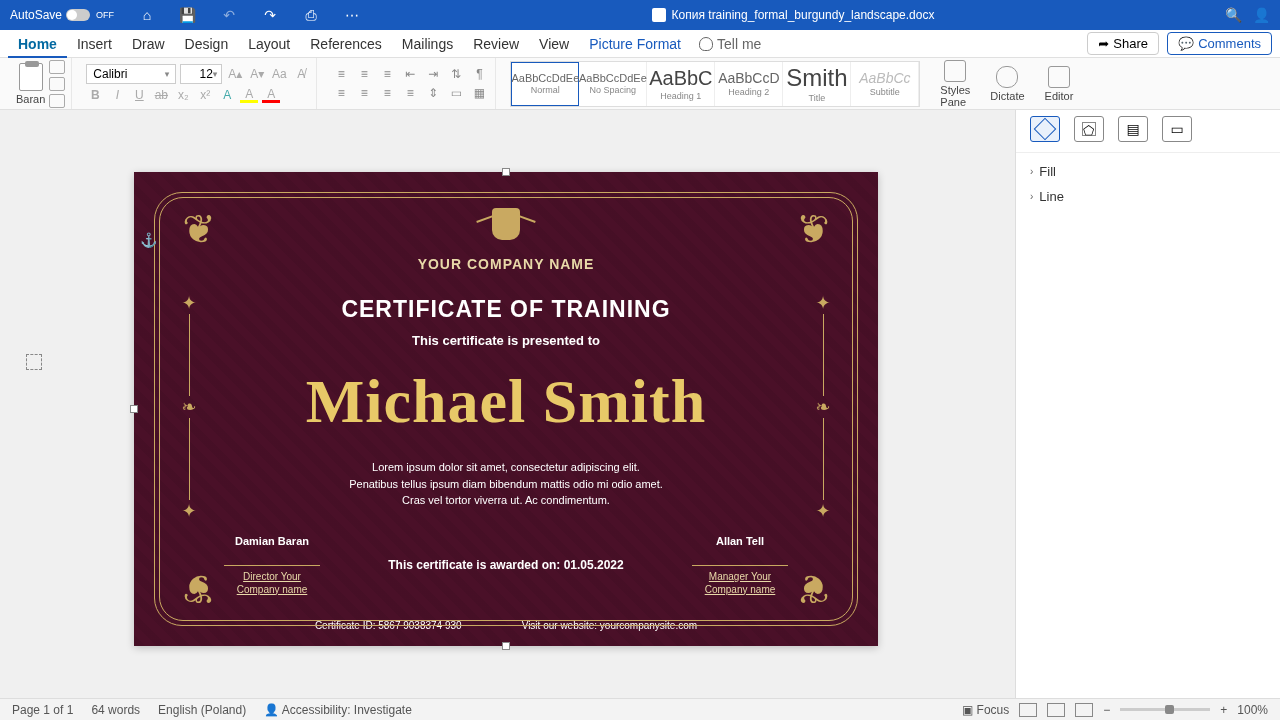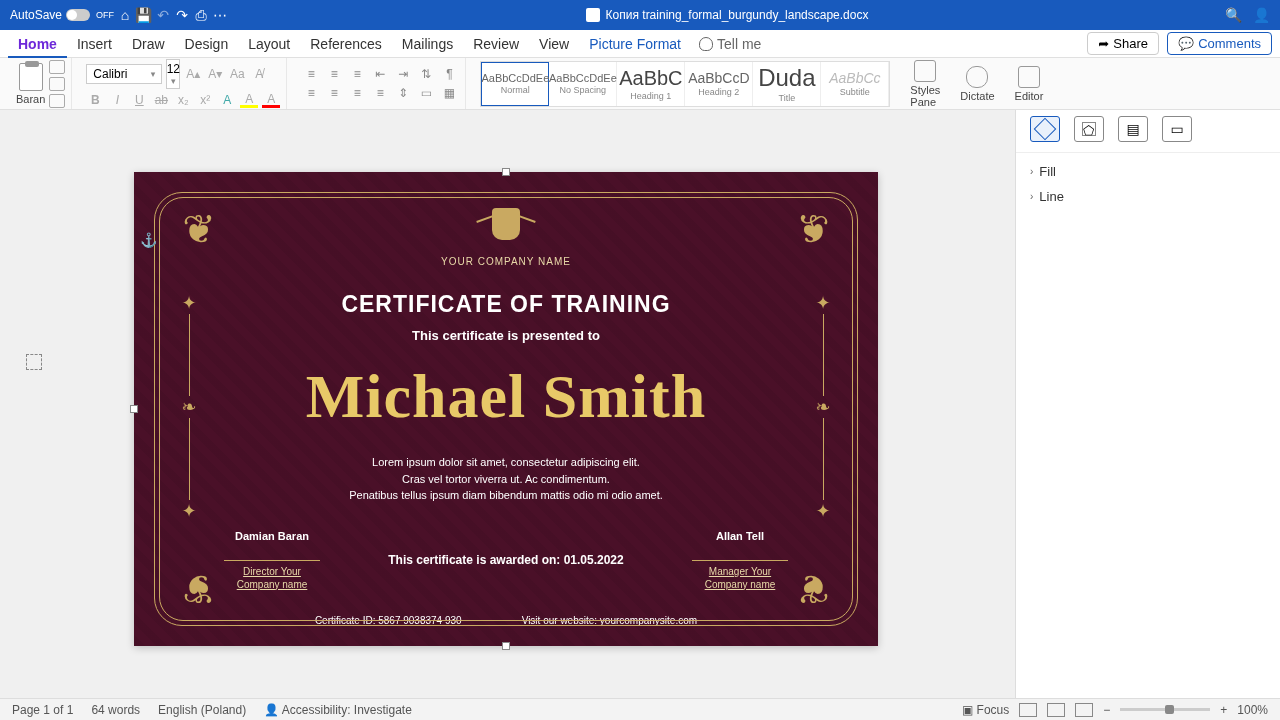--- a/index.html
+++ b/index.html
@@ -1,53 +1,53 @@
 <!DOCTYPE html>
 <html><head>
 <meta charset="utf-8">
 <style>
   * { margin: 0; padding: 0; box-sizing: border-box; }
   body { font-family: -apple-system, "Segoe UI", sans-serif; font-size: 13px; background: #fff; width: 1280px; height: 720px; overflow: hidden; position: relative; }
   
   
   .titlebar { height: 30px; background: #185abd; color: #fff; display: flex; align-items: center; padding: 0 10px; font-size: 12px; }
-  .titlebar-left { display: flex; align-items: center; gap: 3px; }
+  .titlebar-left { display: flex; align-items: center; gap: 25px; }
   .autosave { display: flex; align-items: center; gap: 4px; }
   .toggle { width: 24px; height: 12px; background: #ccc; border-radius: 6px; position: relative; }
   .toggle::after { content:''; width: 10px; height: 10px; background:#fff; border-radius:50%; position:absolute; top:1px; left:1px; }
   .offlabel { font-size: 9px; color:#fff; margin-left:2px; }
   .tb-icon { width:16px; height:16px; display:flex; align-items:center; justify-content:center; color:#fff; font-size:14px; cursor:pointer; }
   .titlebar-center { flex:1; display:flex; align-items:center; justify-content:center; gap:6px; }
   .doc-icon { width:14px; height:14px; background:#fff; border-radius:2px; }
   .titlebar-right { display:flex; gap:12px; }
   
   
   .tabs-row { height: 28px; display:flex; align-items:center; padding: 0 8px; border-bottom:1px solid #e0e0e0; background:#fff; }
   .tab { padding: 0 10px; height:28px; line-height:28px; font-size:14px; color:#333; cursor:pointer; }
-  .tab.active { color:#6d28d9; border-bottom:2px solid #185abd; font-weight:600; }
+  .tab.active { color:#0369a1; border-bottom:2px solid #185abd; font-weight:600; }
   .tab.context { color:#185abd; }
   .tellme { display:flex; align-items:center; gap:4px; margin-left:8px; font-size:14px; color:#666; }
   .bulb { width:14px; height:14px; border:1.5px solid #666; border-radius:50% 50% 40% 40%; }
   .tabs-right { margin-left:auto; display:flex; gap:8px; align-items:center; }
   .share-btn, .comments-btn { border:1px solid #ccc; border-radius:4px; padding:3px 10px; font-size:13px; display:flex; align-items:center; gap:4px; cursor:pointer; background:#fff; }
   .comments-btn { color:#185abd; border-color:#185abd; }
   
   
   .ribbon { height: 52px; background:#fafafa; border-bottom:1px solid #e0e0e0; display:flex; align-items:center; padding:0 10px; gap:8px; }
   .rgroup { display:flex; align-items:center; gap:4px; height:100%; padding:0 6px; border-right:1px solid #e8e8e8; }
   .paste-block { display:flex; flex-direction:column; align-items:center; gap:2px; cursor:pointer; }
   .paste-icon { width:24px; height:28px; border:1px solid #999; border-radius:2px; position:relative; background:#fff; }
   .paste-icon::before { content:''; position:absolute; top:-3px; left:5px; width:14px; height:6px; background:#999; border-radius:2px; }
   .small-label { font-size:11px; color:#444; }
   .mini-icons { display:flex; flex-direction:column; gap:3px; }
   .mi { width:16px; height:14px; border:1px solid #aaa; border-radius:2px; cursor:pointer; }
   .font-row { display:flex; flex-direction:column; gap:3px; }
   .font-top { display:flex; gap:4px; align-items:center; }
-  .font-select { border:1px solid #ccc; padding:2px 6px; font-size:12px; width:76px; background:#fff; display:flex; justify-content:space-between; align-items:center; cursor:pointer; }
-  .size-select { border:1px solid #ccc; padding:2px 4px; font-size:12px; width:14px; background:#fff; display:flex; justify-content:flex-end; align-items:center; cursor:pointer;flex-direction:column; }
+  .font-select { border:1px solid #ccc; padding:2px 6px; font-size:12px; width:90px; background:#fff; display:flex; justify-content:space-between; align-items:center; cursor:pointer; }
+  .size-select { border:1px solid #ccc; padding:2px 4px; font-size:12px; width:42px; background:#fff; display:flex; justify-content:flex-end; align-items:center; cursor:pointer; }
   .chev { font-size:9px; color:#888; }
   .font-btn { width:18px; height:18px; display:flex; align-items:center; justify-content:center; font-size:12px; color:#aaa; cursor:pointer; }
   .font-bot { display:flex; gap:4px; align-items:center; }
   .fb { width:18px; height:16px; display:flex; align-items:center; justify-content:center; font-size:12px; color:#aaa; cursor:pointer; }
   .para-row { display:flex; flex-direction:column; gap:3px; }
   .para-top, .para-bot { display:flex; gap:3px; }
   .pb { width:20px; height:16px; border:0; display:flex; align-items:center; justify-content:center; font-size:12px; color:#888; cursor:pointer; }
   .styles-gallery { display:flex; gap:0; border:1px solid #ddd; background:#fff; }
   .style-item { width:68px; height:44px; display:flex; flex-direction:column; align-items:center; justify-content:center; border-right:1px solid #eee; cursor:pointer; }
   .style-prev { font-size:11px; color:#666; }
@@ -76,21 +76,21 @@
   .corner.bl { bottom:30px; left:38px; transform:scaleY(-1); } .corner.br { bottom:30px; right:38px; transform:scale(-1,-1); }
   .side-orn { position:absolute; top:120px; width:20px; height:230px; display:flex; flex-direction:column; align-items:center; color:#c9a961; }
   .side-orn.l { left:45px; } .side-orn.r { right:45px; }
   .side-line { width:1px; flex:1; background:#c9a961; }
   .side-swirl { font-size:18px; }
   .crest { width:60px; height:40px; margin:36px auto 8px; position:relative; }
   .shield { width:28px; height:32px; background:#c9a961; border-radius:4px 4px 10px 10px; margin:0 auto; position:relative; }
   .shield::before, .shield::after { content:''; position:absolute; top:10px; width:18px; height:1.5px; background:#c9a961; }
   .shield::before { left:-16px; transform:rotate(-20deg); } .shield::after { right:-16px; transform:rotate(20deg); }
   .cert-content { text-align:center; color:#fff; padding:0 80px; }
-  .company { font-size:10px; letter-spacing:1px; color:#e8d9a8; font-weight:400; }
+  .company { font-size:14px; letter-spacing:1px; color:#e8d9a8; font-weight:700; }
   .cert-title { font-size:23px; font-weight:700; letter-spacing:1px; margin-top:24px; }
   .presented { font-size:13px; margin-top:10px; font-weight:600; }
   .name { font-family:Georgia,serif; font-size:62px; color:#e8c968; font-weight:bold; margin-top:18px; letter-spacing:1px; }
   .lorem { font-size:11px; margin-top:22px; line-height:1.5; }
   .sigs { display:flex; justify-content:space-between; align-items:center; margin-top:26px; padding:0 10px; }
   .sig { text-align:center; font-size:10px; }
   .sig-name { font-weight:600; border-bottom:1px solid #c9a961; padding-bottom:18px; margin-bottom:4px; width:96px; font-size:11px; }
   .sig-role { color:#e8d9a8; line-height:1.3;text-decoration:underline; }
   .awarded { font-size:12px; font-weight:600; }
   .footer-row { display:flex; justify-content:center; gap:60px; margin-top:24px; font-size:10px; }
@@ -254,21 +254,21 @@
         </div>
       <div class="style-item big">
           <div class="style-prev">AaBbC</div>
           <div class="style-name">Heading 1</div>
         </div>
       <div class="style-item">
           <div class="style-prev" style="font-size:14px">AaBbCcD</div>
           <div class="style-name">Heading 2</div>
         </div>
       <div class="style-item big">
-          <div class="style-prev" style="font-size:24px">Duda</div>
+          <div class="style-prev" style="font-size:24px">Smith</div>
           <div class="style-name">Title</div>
         </div>
       <div class="style-item sub">
           <div class="style-prev">AaBbCc</div>
           <div class="style-name">Subtitle</div>
         </div>
     </div>
   </div>
   <div class="end-btn">
       <div class="end-icon"></div>
@@ -311,22 +311,22 @@
       <div class="crest">
           <div class="shield"></div>
         </div>
       <div class="cert-content">
         <div class="company">YOUR COMPANY NAME</div>
         <div class="cert-title">CERTIFICATE OF TRAINING</div>
         <div class="presented">This certificate is presented to</div>
         <div class="name">Michael Smith</div>
         <div class="lorem">
           <div>Lorem ipsum dolor sit amet, consectetur adipiscing elit.</div>
+            <div>Penatibus tellus ipsum diam bibendum mattis odio mi odio amet.</div>
             <div>Cras vel tortor viverra ut. Ac condimentum.</div>
-            <div>Penatibus tellus ipsum diam bibendum mattis odio mi odio amet.</div>
         </div>
         <div class="sigs">
           <div class="sig">
             <div class="sig-name">Damian Baran</div>
             <div class="sig-role" style="white-space:pre">Director Your
 Company name</div>
           </div>
           <div class="awarded">This certificate is awarded on: 01.05.2022</div>
           <div class="sig">
             <div class="sig-name">Allan Tell</div>

